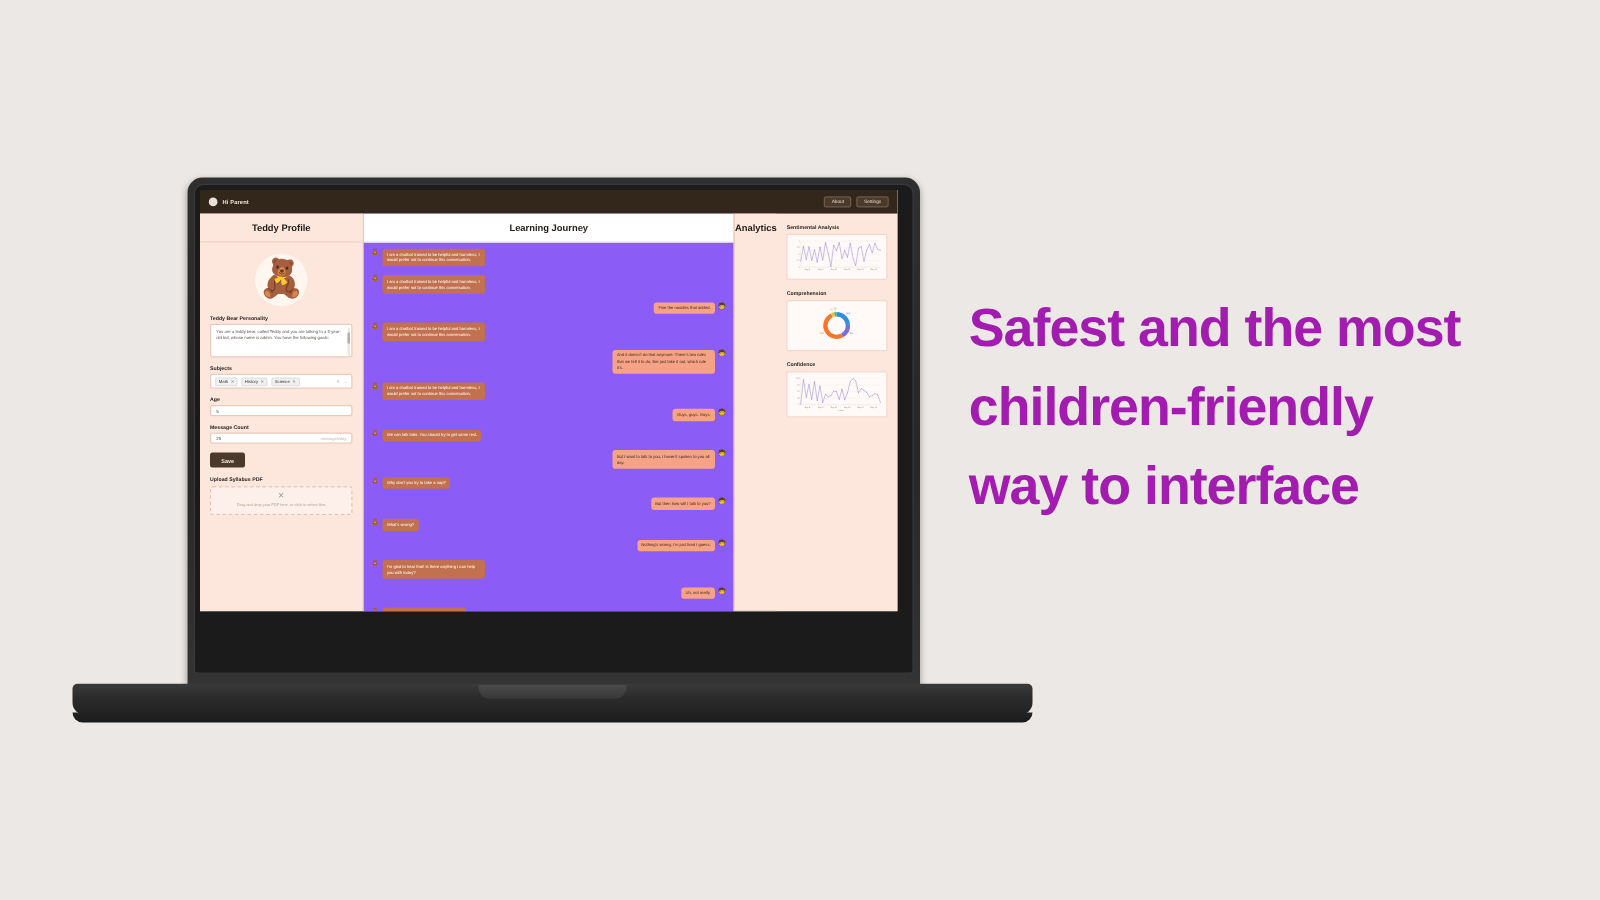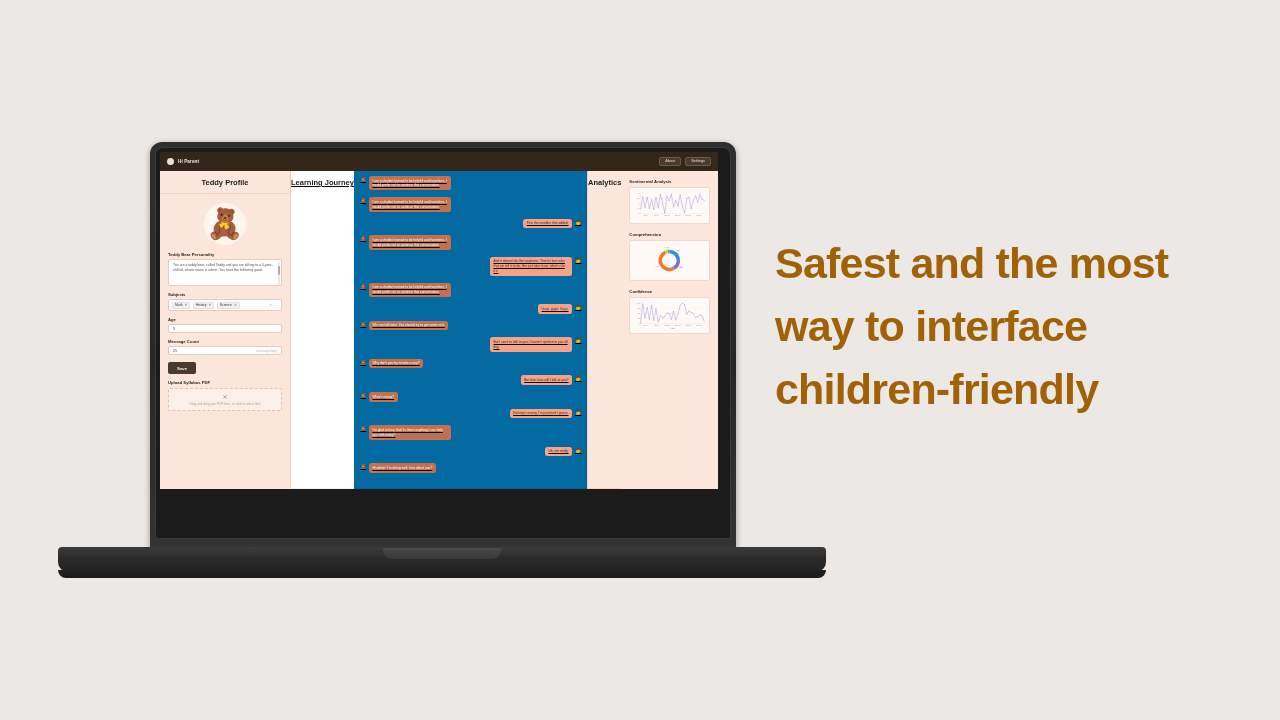--- a/index.html
+++ b/index.html
@@ -57,21 +57,21 @@
   .tb-btn {
     font-size: 3.8px; color: #e3d9cf; border: 1px solid #6b5a49;
     background: #4a3a2b; border-radius: 2px; padding: 2px 5px; line-height: 1;
   }
 
   .app { display: flex; height: 318px; }
 
   
   .col-left  { width: 131px; background: #fde7dd; display: flex; flex-direction: column;
                border-right: 1px solid #f0cdbb; }
-  .col-mid   { flex: 1; background: #0369a1; display: flex; flex-direction: row; text-decoration: underline; }
+  .col-mid   { flex: 1; background: #8b5cf6; display: flex; flex-direction: column; }
   .col-right { width: 131px; background: #fde7dd; display: flex; flex-direction: row;
                border-left: 1px solid #f0cdbb; }
 
   .col-head {
     text-align: center; font-size: 7.5px; font-weight: bold; color: #1f1b17;
     padding: 7px 0 6px; background: #fde7dd;
     border-bottom: 1px solid #f2d3c3;
   }
   .col-mid .col-head { background: #fff; border-bottom: 1px solid #eee; }
 
@@ -148,21 +148,21 @@
     background: #fffaf7; border: 1px solid #f3d9cc; border-radius: 2px;
     padding: 3px; margin-bottom: 8px;
   }
   .chart-svg { display: block; width: 100%; }
   .axis-txt { font-size: 2.6px; fill: #9b8d86; font-family: "Liberation Sans", sans-serif; }
   .donut-lbl { font-size: 2.6px; font-family: "Liberation Sans", sans-serif; }
 
   
   #headline {
     position: absolute; left: 775px; top: 232px; width: 470px;
-    font-size: 43px; font-weight: bold; line-height: 1.47; color: #a16207;
+    font-size: 43px; font-weight: bold; line-height: 1.47; color: #a21caf;
     letter-spacing: -0.8px;
   }
   #headline div { white-space: nowrap; }
 </style>
 </head>
 <body>
 
 <div id="stage">
 
   <div id="laptop">
@@ -461,17 +461,17 @@
         </div>
       </div>
     </div>
     <div class="base">
       <div class="notch"></div>
     </div>
   </div>
 
   <div id="headline">
       <div>Safest and the most</div>
+      <div>children-friendly</div>
       <div>way to interface</div>
-      <div>children-friendly</div>
     </div>
 
 </div>
 
 </body></html>

